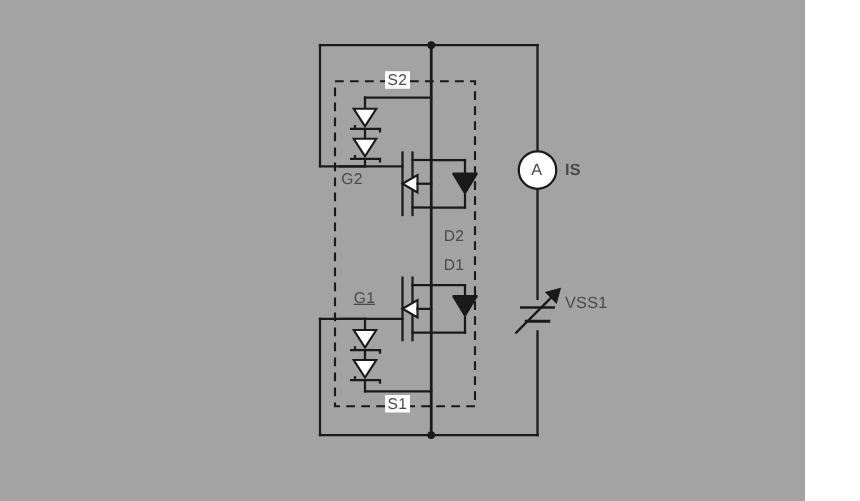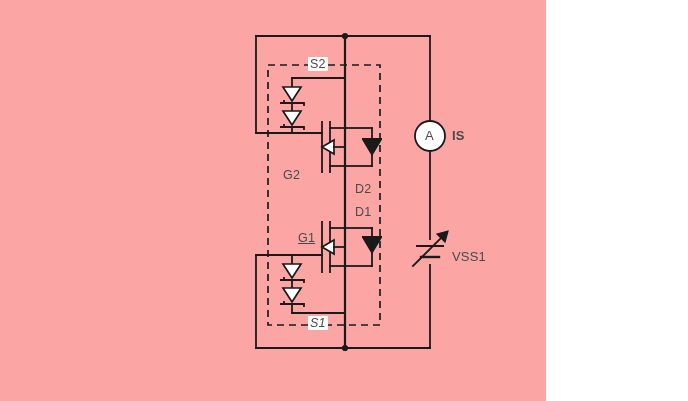--- a/index.html
+++ b/index.html
@@ -3,21 +3,21 @@
 <meta charset="utf-8">
 <title>Circuit Schematic</title>
 <style>
   html,body{margin:0;padding:0;background:#ffffff;}
   body{
     width:688px;height:401px;
     font-family:"Liberation Sans", sans-serif;
     color:#3b3b3b;
     overflow:hidden;
   }
-  #canvas{position:relative;width:546px;height:401px;background:#fca5a5;}
+  #canvas{position:relative;width:644px;height:401px;background:#a3a3a3;}
   svg{position:absolute;left:0;top:0;}
   .lbl{
     position:absolute;
     font-family:"Liberation Sans", sans-serif;
     font-size:13px;
     color:#4a4a4a;
     white-space:nowrap;
     letter-spacing:0.2px;
   }
   .lbl-small{font-size:12.5px;}
@@ -164,29 +164,29 @@
       <line x1="421" y1="257" x2="439" y2="257" stroke-width="2.4"></line>
 
       <line x1="413" y1="266" x2="446" y2="233" stroke-width="1.9"></line>
       <polygon points="448,231 437,234 445,242" fill="#1a1a1a" stroke="#1a1a1a" stroke-width="1.2"></polygon>
     </g>
 
   </svg>
 
   <div class="lbl lbl-onwire" style="left:308px; top:57px;">S2</div>
 
-  <div class="lbl lbl-onwire" style="left:308px; top:316px;font-style:italic;">S1</div>
+  <div class="lbl lbl-onwire" style="left:308px; top:316px;">S1</div>
 
-  <div class="lbl lbl-small" style="left:283px; top:136px;margin-top:32px;">G2</div>
+  <div class="lbl lbl-small" style="left:273px; top:136px;">G2</div>
 
-  <div class="lbl lbl-small" style="left:298px; top:231px;text-decoration:underline;">G1</div>
+  <div class="lbl lbl-small" style="left:283px; top:231px;text-decoration:underline;">G1</div>
 
   <div class="lbl lbl-small" style="left:355px; top:182px;">D2</div>
 
   <div class="lbl lbl-small" style="left:355px; top:205px;">D1</div>
 
   <div class="lbl" style="left:425px; top:128px; font-size:13px;">A</div>
 
   <div class="lbl" style="left:452px; top:128px;font-weight:bold;">IS</div>
 
-  <div class="lbl" style="left:452px; top:249px;">VSS1</div>
+  <div class="lbl" style="left:452px; top:234px;">VSS1</div>
 
 </div>
 
 </body></html>

